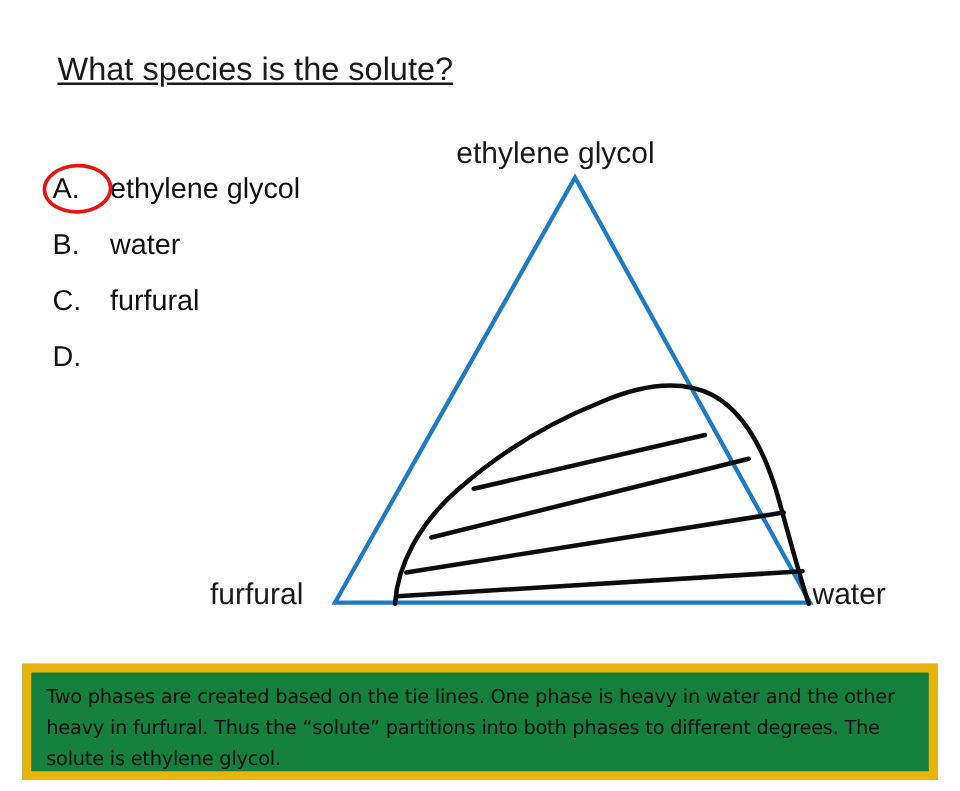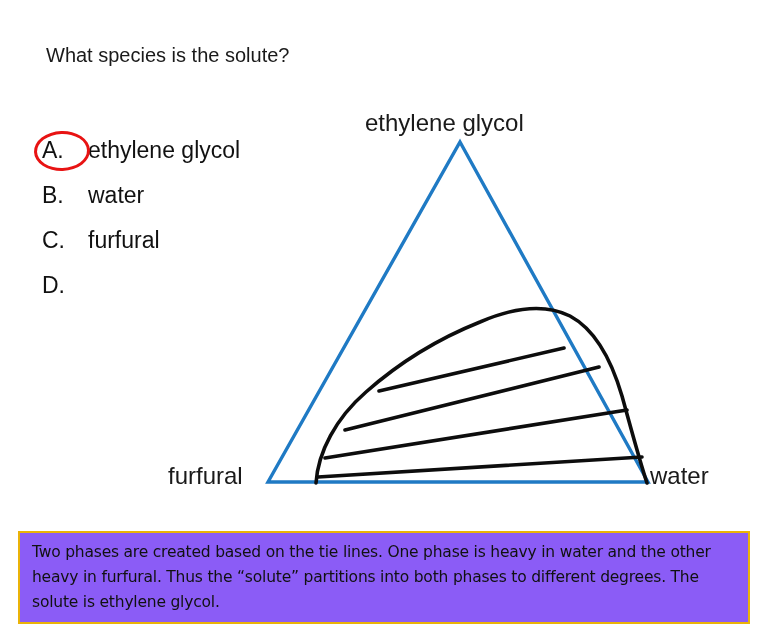--- a/index.html
+++ b/index.html
@@ -14,24 +14,25 @@
     overflow: hidden;
     font-family: "Liberation Sans", sans-serif;
     color: #000000;
   }
 
   
   #slide-title {
     position: absolute;
     left: 46px;
     top: 40px;
-    font-size: 20px;
+    font-size: 26px;
     line-height: 30px;
     color: #1a1a1a;
     white-space: nowrap;
+    text-decoration: underline;
   }
 
   
   #choice-list {
     position: absolute;
     left: 34px;
     top: 128px;
     width: 270px;
   }
   .choice-row {
@@ -90,22 +91,22 @@
   #label-right  { left: 500px; top: 362px; }
 
   
   #explanation-box {
     position: absolute;
     left: 18px;
     top: 531px;
     width: 732px;
     height: 93px;
     box-sizing: border-box;
-    border: 2px solid #eab308;
-    background: #8b5cf6;
+    border: 7px solid #eab308;
+    background: #15803d;
     padding: 7px 12px 0 12px;
   }
   #explanation-text {
     font-family: "DejaVu Sans", sans-serif;
     font-size: 15.5px;
     line-height: 25px;
     color: #111111;
     letter-spacing: -0.2px;
   }
 </style>

